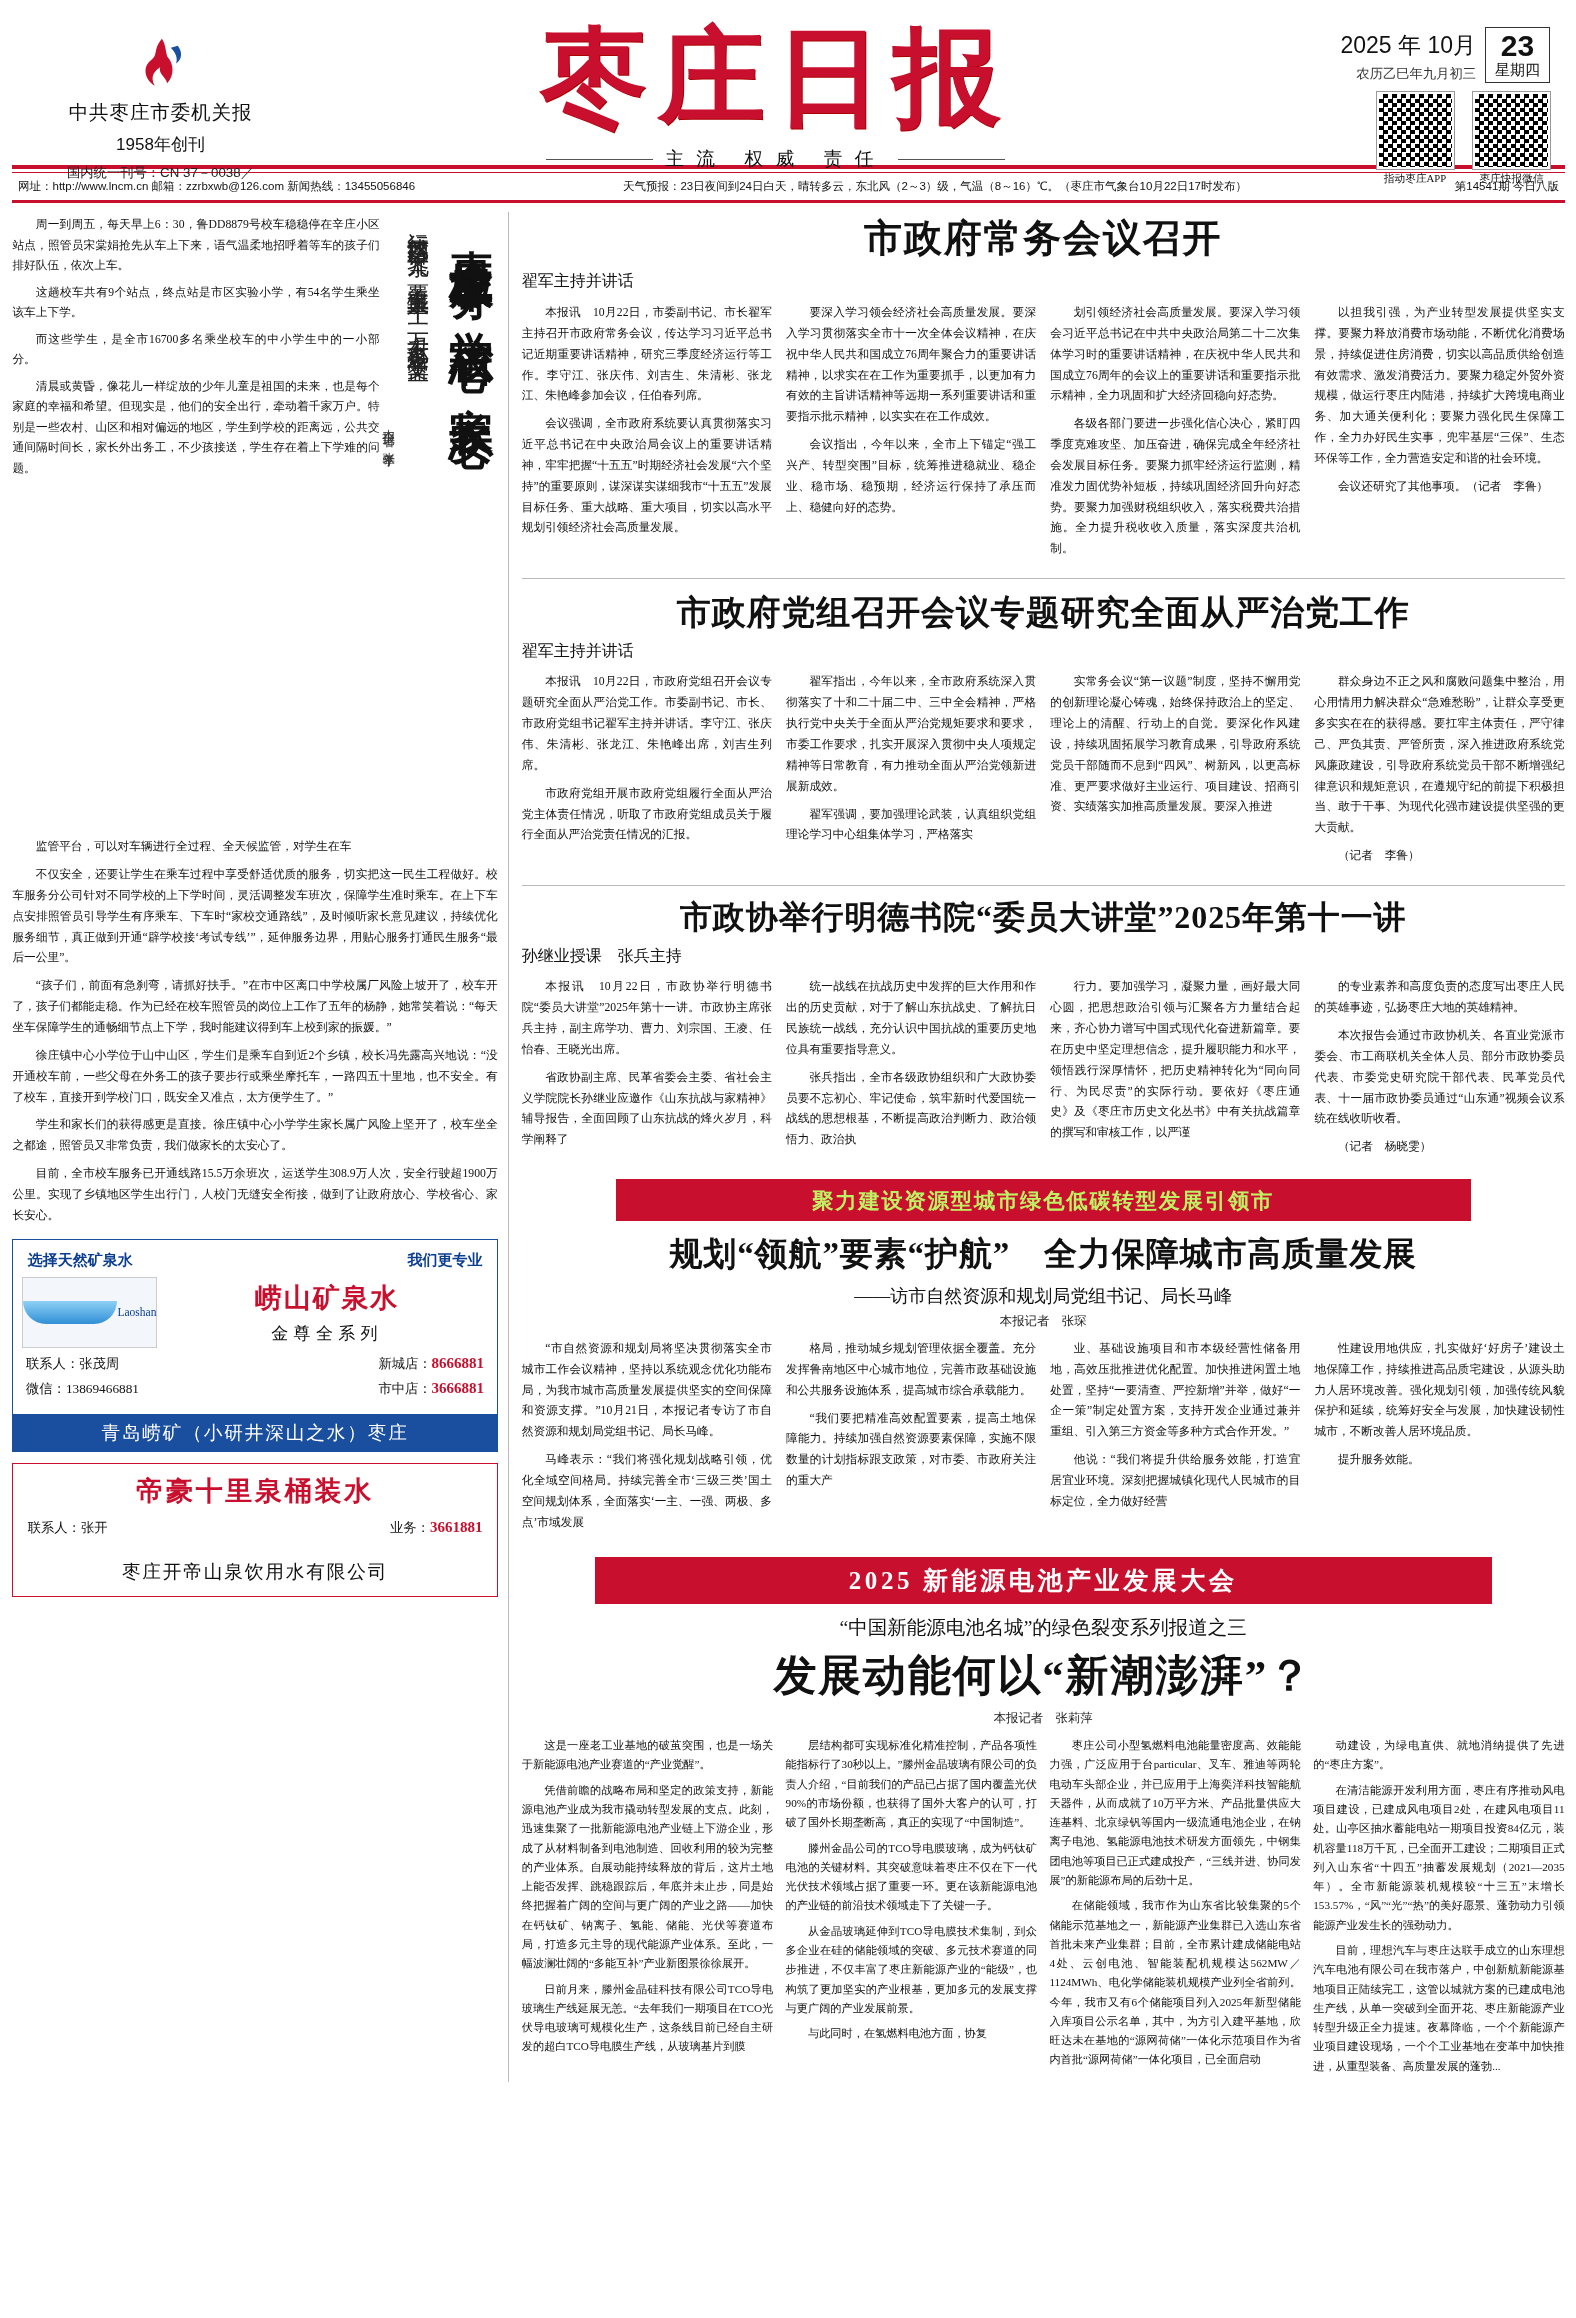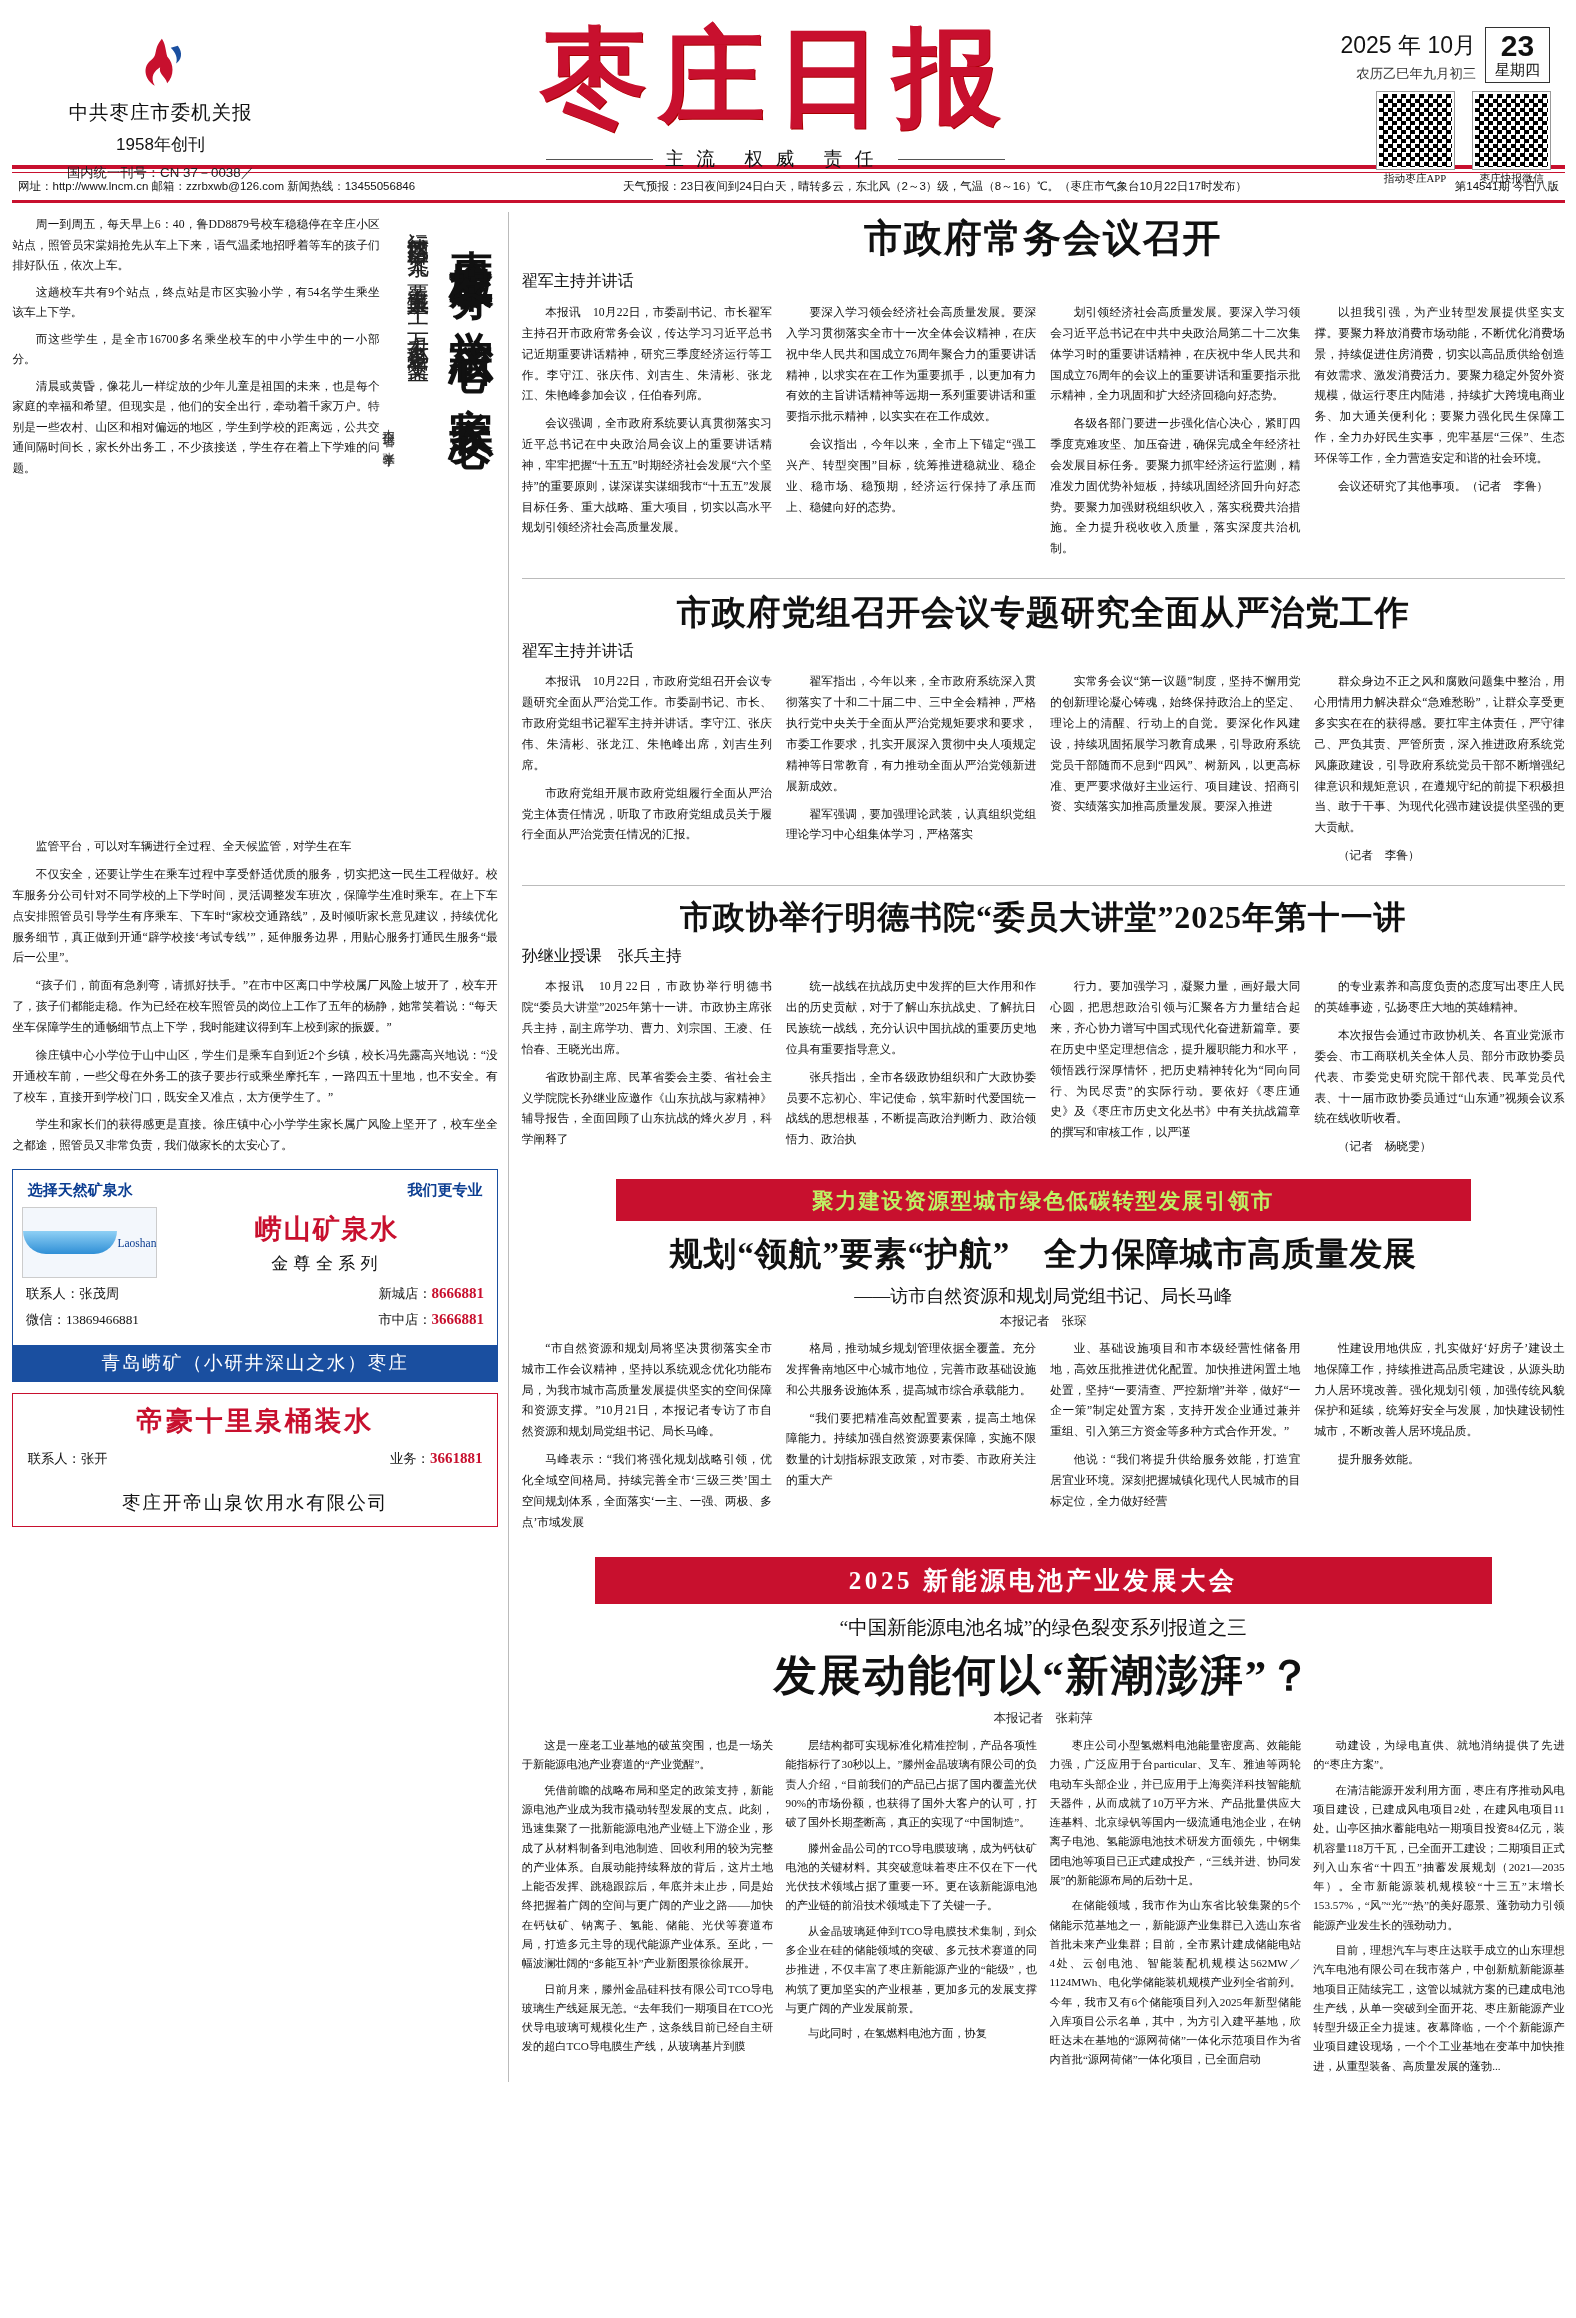--- a/index.html
+++ b/index.html
@@ -159,34 +159,35 @@
 
   <div class="content">
 
     <div class="col-left">
       <div class="v-head">
         <div class="v-main">枣庄校车服务：学校省心 家长安心</div>
         <div class="v-sub">运行线路四百一十九条，覆盖乡镇五十二个，一万六千七百多名学生受益</div>
         <div class="v-author">本报记者  张孝平</div>
         <div class="lead-cols">
           <div class="lcol">
-            <p>周一到周五，每天早上6：40，鲁DD8879号校车稳稳停在辛庄小区站点，照管员宋棠娟抢先从车上下来，语气温柔地招呼着等车的孩子们排好队伍，依次上车。</p>
+            <p>周一到周五，每天早上6：30，鲁DD8879号校车稳稳停在辛庄小区站点，照管员宋棠娟抢先从车上下来，语气温柔地招呼着等车的孩子们排好队伍，依次上车。</p>
             <p>这趟校车共有9个站点，终点站是市区实验小学，有54名学生乘坐该车上下学。</p>
             <p>而这些学生，是全市16700多名乘坐校车的中小学生中的一小部分。</p>
             <p>清晨或黄昏，像花儿一样绽放的少年儿童是祖国的未来，也是每个家庭的幸福和希望。但现实是，他们的安全出行，牵动着千家万户。特别是一些农村、山区和相对偏远的地区，学生到学校的距离远，公共交通间隔时间长，家长外出务工，不少孩接送，学生存在着上下学难的问题。</p>
           </div>
         </div>
       </div>
 
       <div class="left-body">
         <p>监管平台，可以对车辆进行全过程、全天候监管，对学生在车</p>
         <p>不仅安全，还要让学生在乘车过程中享受舒适优质的服务，切实把这一民生工程做好。校车服务分公司针对不同学校的上下学时间，灵活调整发车班次，保障学生准时乘车。在上下车点安排照管员引导学生有序乘车、下车时“家校交通路线”，及时倾听家长意见建议，持续优化服务细节，真正做到开通“辟学校接‘考试专线’”，延伸服务边界，用贴心服务打通民生服务“最后一公里”。</p>
         <p>“孩子们，前面有急刹弯，请抓好扶手。”在市中区离口中学校属厂风险上坡开了，校车开了，孩子们都能走稳。作为已经在校车照管员的岗位上工作了五年的杨静，她常笑着说：“每天坐车保障学生的通畅细节点上下学，我时能建议得到车上校到家的振媛。”</p>
         <p>徐庄镇中心小学位于山中山区，学生们是乘车自到近2个乡镇，校长冯先露高兴地说：“没开通校车前，一些父母在外务工的孩子要步行或乘坐摩托车，一路四五十里地，也不安全。有了校车，直接开到学校门口，既安全又准点，太方便学生了。”</p>
         <p>学生和家长们的获得感更是直接。徐庄镇中心小学学生家长属广风险上坚开了，校车坐全之都途，照管员又非常负责，我们做家长的太安心了。</p>
+        <p>目前，全市校车服务已开通线路15.5万余班次，运送学生308.9万人次，安全行驶超1900万公里。实现了乡镇地区学生出行门，人校门无缝安全衔接，做到了让政府放心、学校省心、家长安心。</p>
       </div>
 
       <div class="ad">
         <div class="ad-inner">
           <div class="ad-top">
             <span>选择天然矿泉水</span>
             <span>我们更专业</span>
           </div>
           <div class="ad-mid">
             <div class="ad-logo">

